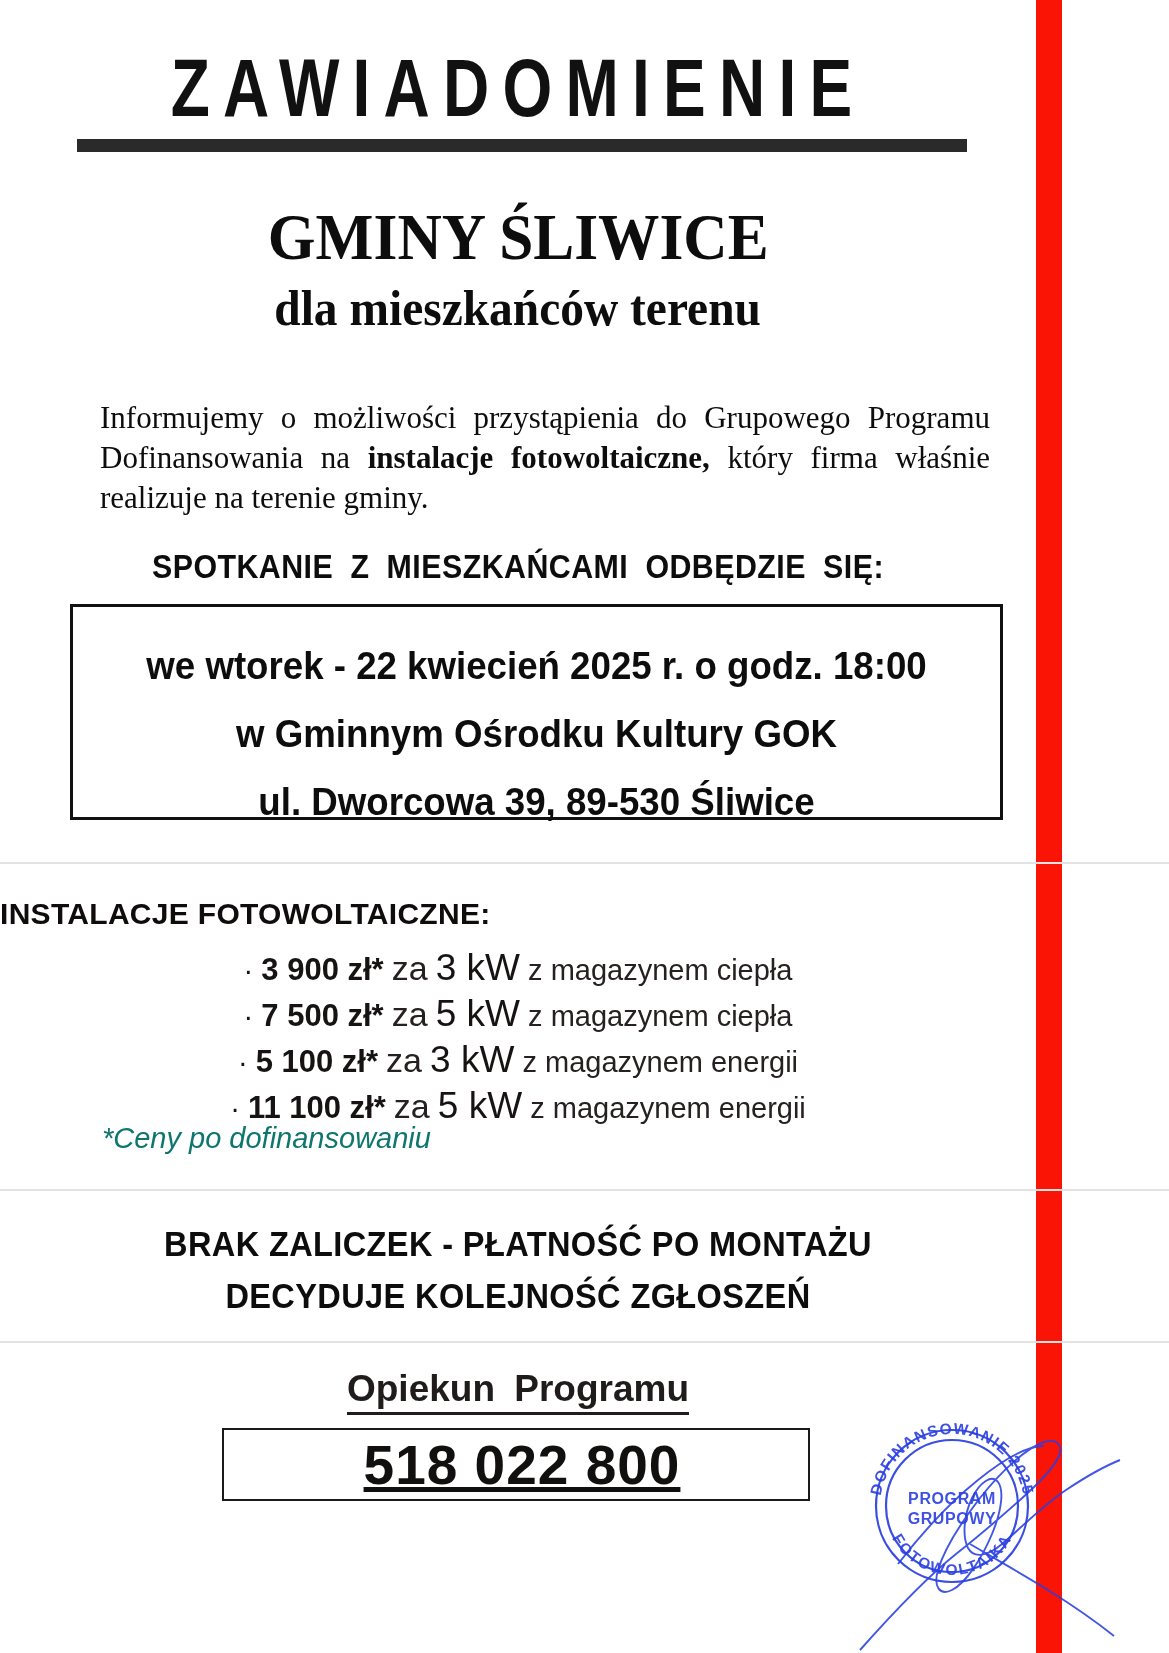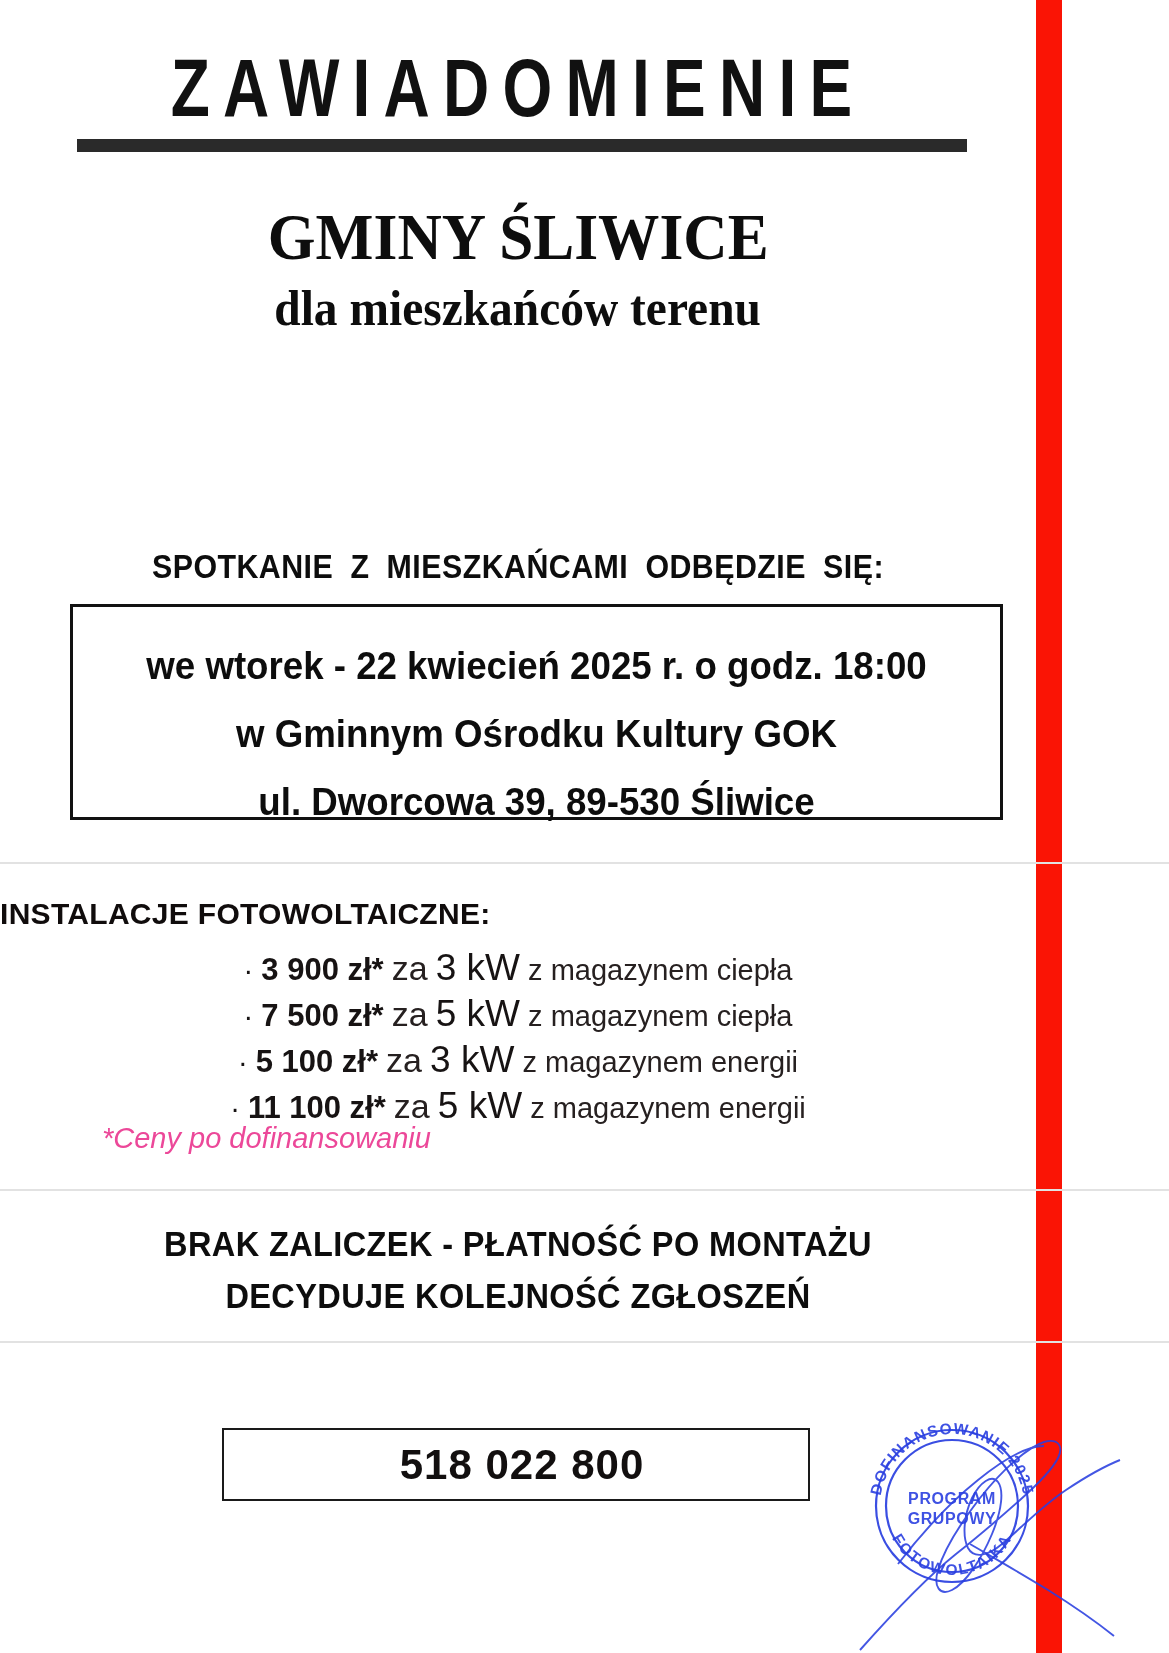--- a/index.html
+++ b/index.html
@@ -183,21 +183,21 @@
   .price-row .tail{ font-weight: 400; font-size: 29px; color: #262020; }
 
   .price-note {
     position: absolute;
     left: 102px;
     top: 1122px;
     font-family: "Liberation Sans", sans-serif;
     font-style: italic;
     font-weight: 400;
     font-size: 29px;
-    color: #ec4899;
+    color: #0f766e;
   }
 
   
   .terms {
     position: absolute;
     left: 0;
     top: 1218px;
     width: 1036px;
     text-align: center;
   }
@@ -242,23 +242,24 @@
   }
   .phone-box .pl {
     font-family: "Liberation Sans", sans-serif;
     font-size: 48px;
     font-weight: 300;
     color: #120f0f;
     white-space: nowrap;
   }
   .phone-box .pnum {
     font-weight: 700;
-    font-size: 42px;
+    font-size: 55px;
     letter-spacing: 1px;
     margin-left: 12px;
+    text-decoration: underline;
   }
 
   
   .stamp {
     position: absolute;
     left: 852px;
     top: 1378px;
     width: 270px;
     height: 275px;
     pointer-events: none;
@@ -279,20 +280,21 @@
   <div class="title-wrap">
     <div class="title">ZAWIADOMIENIE</div>
   </div>
   <div class="title-rule"></div>
 
   <div class="sub-wrap">
     <div><span class="sub-line2">GMINY ŚLIWICE</span></div>
     <div><span class="sub-line1">dla mieszkańców terenu</span></div>
   </div>
 
+  <div class="para"><span>Informujemy o możliwości przystąpienia do Grupowego Programu Dofinansowania na </span><b>instalacje fotowoltaiczne,</b><span> który firma właśnie realizuje na terenie gminy.</span></div>
 
   <div class="meet-head">SPOTKANIE  Z  MIESZKAŃCAMI  ODBĘDZIE  SIĘ:</div>
 
   <div class="meet-box">
     <div class="ml ml1">we wtorek - 22 kwiecień 2025 r. o godz. 18:00</div>
     <div class="ml ml2">w Gminnym Ośrodku Kultury GOK</div>
     <div class="ml ml3">ul. Dworcowa 39, 89-530 Śliwice</div>
   </div>
 
   <div class="prices-head">INSTALACJE FOTOWOLTAICZNE:</div>
@@ -328,20 +330,23 @@
     </div>
   </div>
 
   <div class="price-note">*Ceny po dofinansowaniu</div>
 
   <div class="terms">
     <div class="tl">BRAK ZALICZEK - PŁATNOŚĆ PO MONTAŻU</div>
     <div class="tl">DECYDUJE KOLEJNOŚĆ ZGŁOSZEŃ</div>
   </div>
 
+  <div class="contact-title">
+    <span class="u">Opiekun  Programu</span>
+  </div>
 
   <div class="phone-box">
       <span class="pl pnum">518 022 800</span>
   </div>
 
   <div class="stamp">
     <svg viewBox="0 0 270 275" xmlns="http://www.w3.org/2000/svg" aria-hidden="true">
       <defs>
         <path id="arcTop" d="M 28,128 A 72,72 0 0 1 172,128" fill="none"></path>
         <path id="arcBot" d="M 33,130 A 67,67 0 0 0 167,130" fill="none"></path>

